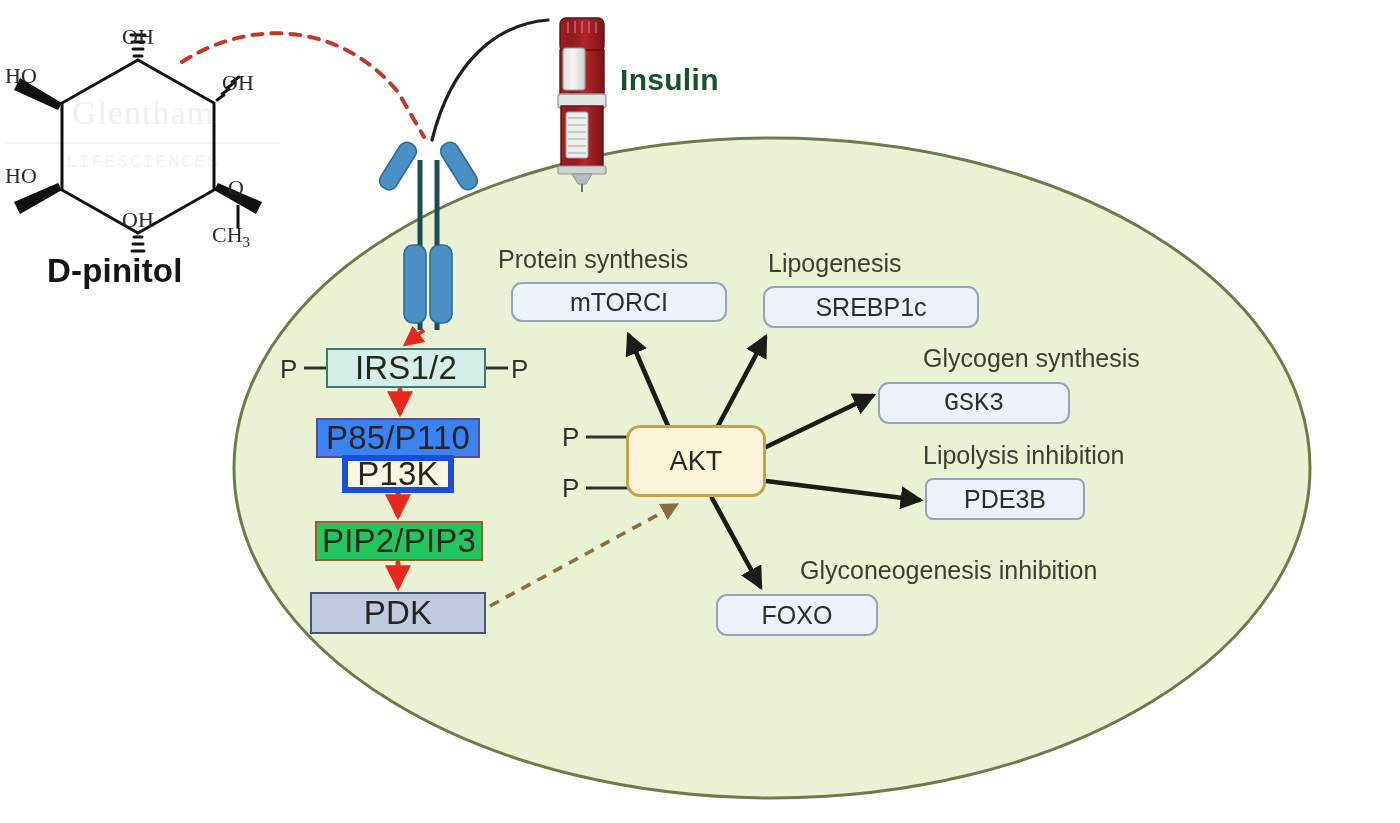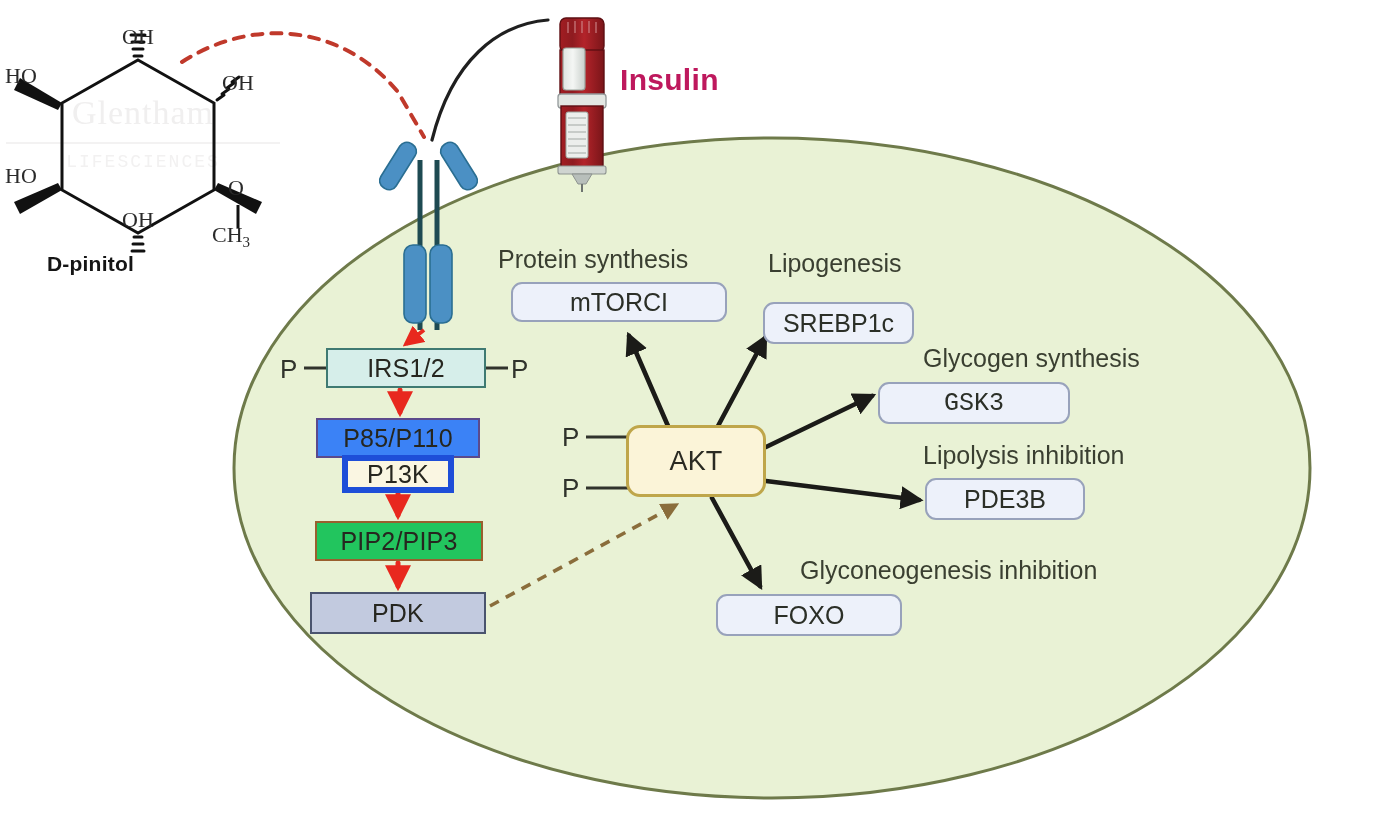--- a/index.html
+++ b/index.html
@@ -9,70 +9,70 @@
     font-family:"Liberation Sans","DejaVu Sans",sans-serif;
     background:#ffffff;
   }
   #stage{position:absolute;left:0;top:0;width:1400px;height:823px;}
   svg.layer{position:absolute;left:0;top:0;width:1400px;height:823px;overflow:visible;}
 
   
   .txt{position:absolute;white-space:nowrap;color:#2e2e28;}
 
   .pinitol-label{
-    font-size:21px;font-weight:bold;color:#151515;
+    font-size:33px;font-weight:bold;color:#151515;
     left:47px;top:252px;letter-spacing:.2px;
   }
   .insulin-label{
-    font-size:30px;font-weight:bold;color:#be185d;
+    font-size:30px;font-weight:bold;color:#14532d;
     left:620px;top:63px;letter-spacing:.3px;
   }
 
   
   .chem{position:absolute;font-size:22px;color:#2a2a2a;font-family:"Liberation Serif","DejaVu Serif",serif;}
   .chem-sub{font-size:15px;vertical-align:sub;}
 
   
   .caption{
     position:absolute;font-size:25px;color:#3a3f31;white-space:nowrap;
   }
 
   
   .pmark{
     position:absolute;font-size:26px;color:#30332c;font-family:"Liberation Sans",sans-serif;
   }
 
   
   .node{
     position:absolute;display:flex;align-items:center;justify-content:center;
-    box-sizing:border-box;font-size:25px;color:#26261f;
+    box-sizing:border-box;font-size:33px;color:#26261f;
     letter-spacing:.2px;
   }
   .n-irs   {left:326px;top:348px;width:160px;height:40px;background:#d6eeea;border:2px solid #3f7a72;}
   .n-p85   {left:316px;top:418px;width:164px;height:40px;background:#3b82f6;border:2px solid #5b4a8c;}
   .n-p13k  {left:342px;top:455px;width:112px;height:38px;background:#faf6e2;border:6px solid #1d4ed8;}
   .n-pip   {left:315px;top:521px;width:168px;height:40px;background:#22c55e;border:2px solid #9a5f2e;}
   .n-pdk   {left:310px;top:592px;width:176px;height:42px;background:#c2cadf;border:2px solid #4a546e;}
 
   .n-akt{
     left:626px;top:425px;width:140px;height:72px;
     background:#fbf4d8;border:3px solid #bfa64a;border-radius:14px;
     font-size:27px;color:#2a2a22;
   }
 
   .out{
     position:absolute;display:flex;align-items:center;justify-content:center;
     box-sizing:border-box;font-size:25px;color:#2b2f27;
     background:#edf1fa;border:2px solid #98a2bb;border-radius:11px;
   }
   .o-mtor  {left:511px;top:282px;width:216px;height:40px;text-align:center;}
-  .o-srebp {left:763px;top:286px;width:151px;height:42px;margin-top:16px;}
+  .o-srebp {left:763px;top:286px;width:216px;height:42px;}
   .o-gsk3  {left:878px;top:382px;width:192px;height:42px;font-family:Liberation Mono, monospace;}
-  .o-pde3b {left:925px;top:478px;width:160px;height:42px;}
-  .o-foxo  {left:716px;top:594px;width:186px;height:42px;}
+  .o-pde3b {left:925px;top:478px;width:160px;height:42px;border-radius:8px;}
+  .o-foxo  {left:716px;top:594px;width:162px;height:42px;}
 
   
   .wm{
     position:absolute;left:0px;top:86px;width:286px;
     text-align:center;pointer-events:none;user-select:none;
   }
   .wm-main{
     font-size:34px;color:#f0efef;font-family:"Liberation Serif","DejaVu Serif",serif;
     letter-spacing:1px;line-height:54px;
   }

